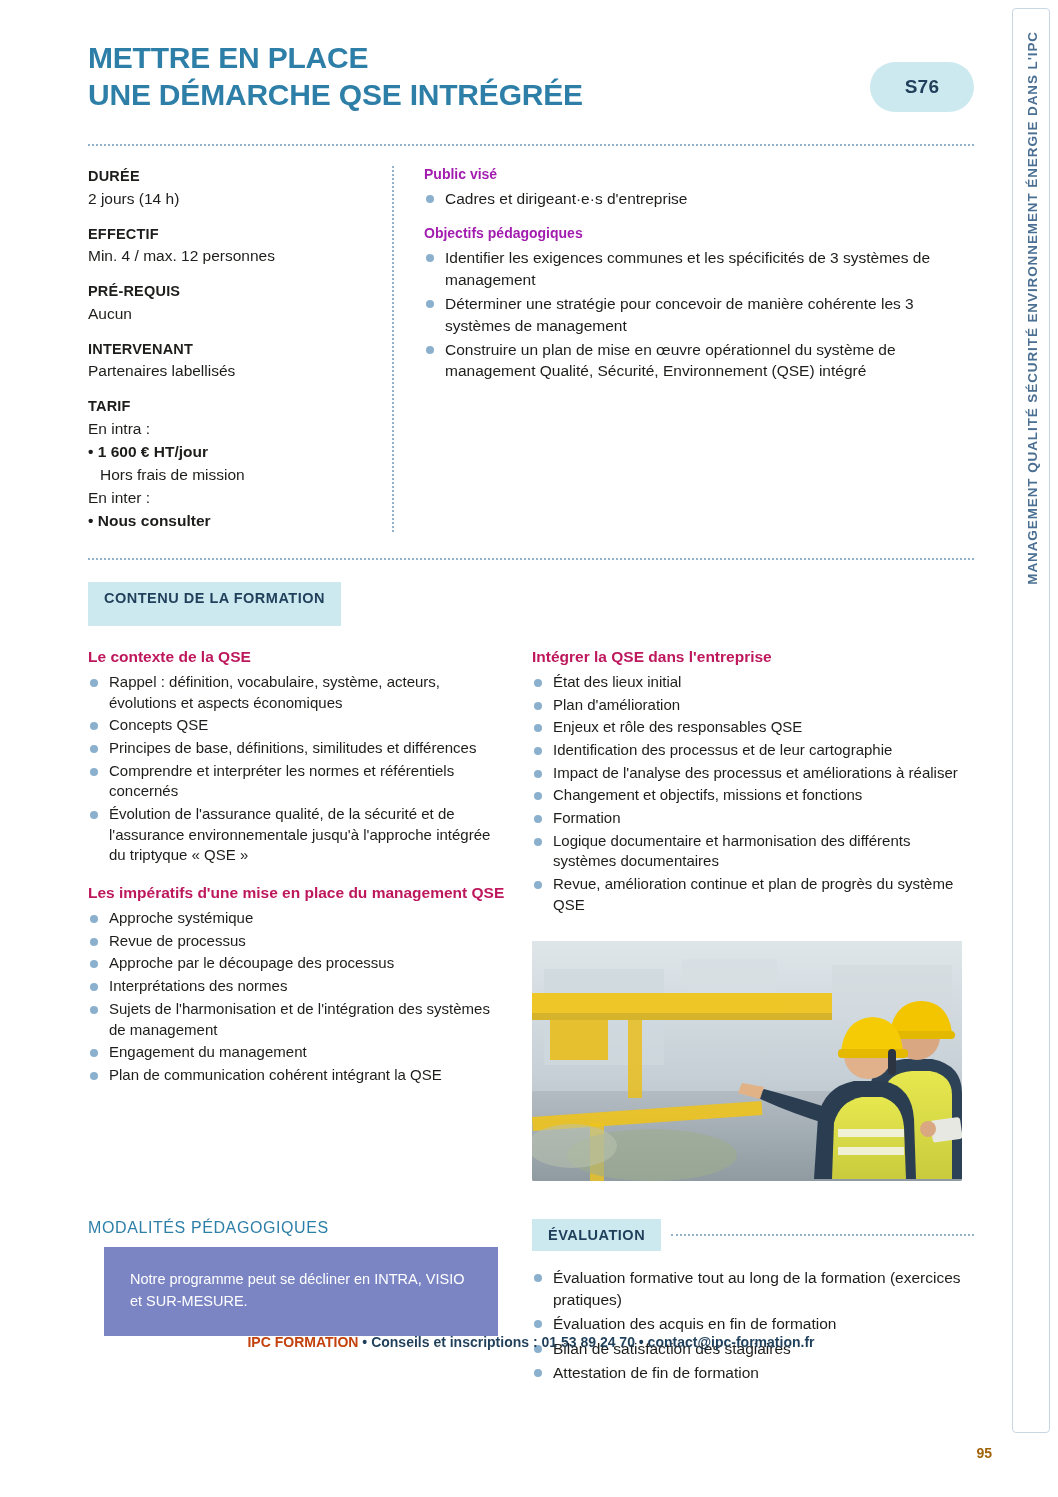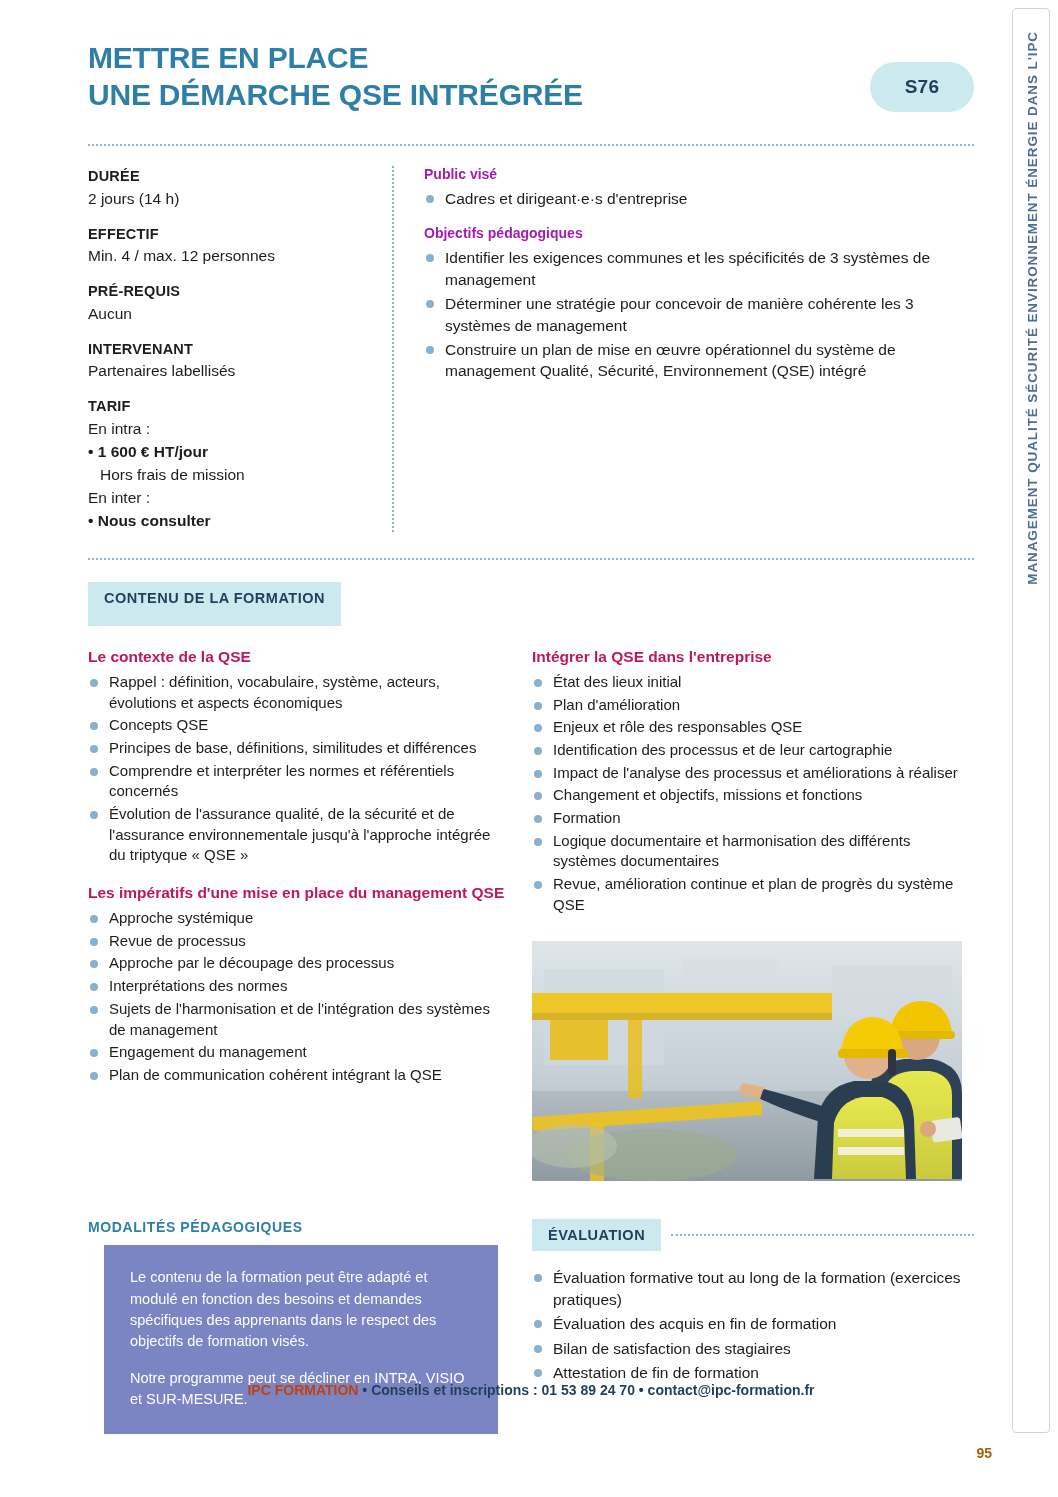--- a/index.html
+++ b/index.html
@@ -193,22 +193,22 @@
   
   .bottom {
     display: flex;
     margin-top: 38px;
   }
   .bottom-left { width: 444px; padding-right: 24px; }
   .bottom-right { flex: 1; }
 
   h4.modal-title {
     color: #2e7fa8;
-    font-size: 14px;
-    font-weight: 700;
+    font-size: 16px;
+    font-weight: 400;
     letter-spacing: 0.6px;
     margin-bottom: 10px;
   }
   .modal-box {
     background: #7b85c4;
     color: #ffffff;
     padding: 22px 26px 24px 26px;
     font-size: 14.5px;
     line-height: 1.46;
     width: 394px;
@@ -426,21 +426,20 @@
           </svg>
         </div>
       </div>
     </div>
 
     
     <div class="bottom">
       <div class="bottom-left">
         <h4 class="modal-title">MODALITÉS PÉDAGOGIQUES</h4>
         <div class="modal-box">
-          <p>Le contenu de la formation peut être adapté et modulé en fonction des besoins et demandes spécifiques des apprenants dans le respect des objectifs de formation visés.</p>
           <p>Notre programme peut se décliner en INTRA, VISIO et SUR-MESURE.</p>
         </div>
       </div>
 
       <div class="bottom-right">
         <div class="eval-head">
           <div class="eval-badge">ÉVALUATION</div>
           <div class="eval-dots"></div>
         </div>
         <ul class="dots eval-list">

